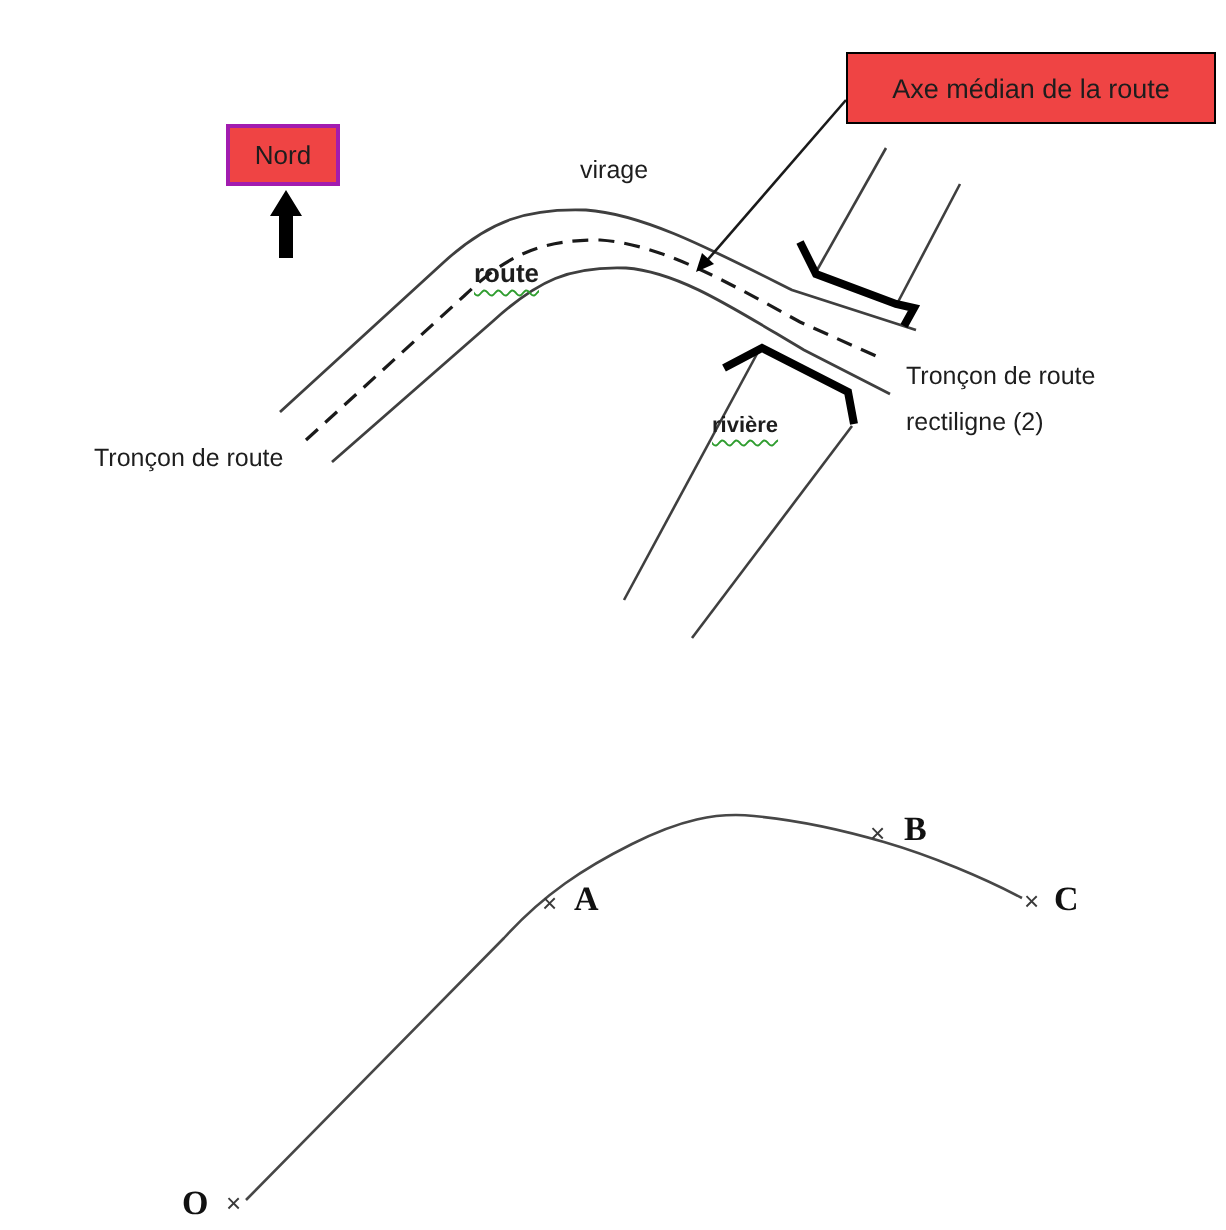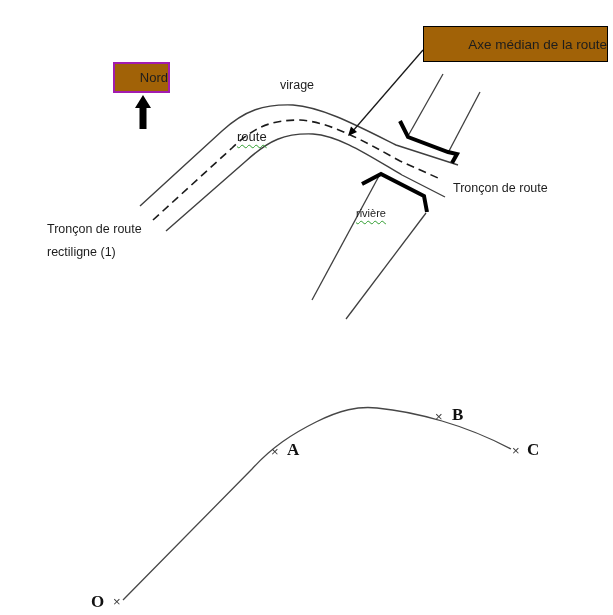--- a/index.html
+++ b/index.html
@@ -19,25 +19,26 @@
     color:#1d1d1d;
     white-space:nowrap;
   }
   .lbl2{line-height:23px;}
   .squiggle{
     text-decoration-line:underline;
     text-decoration-style:wavy;
     text-decoration-color:#2f9d2f;
     text-decoration-thickness:1px;
     text-underline-offset:3px;
+    font-weight:bold;
   }
   .framebox{
     position:absolute;
-    display:flex;align-items:center;justify-content:flex-end;
-    background:#a16207;
+    display:flex;align-items:center;justify-content:center;
+    background:#ef4444;
     font-size:13px;
   }
   #north-box{left:113px;top:62px;width:53px;height:27px;border:2px solid #a21caf;}
   #axis-box{left:423px;top:26px;width:183px;height:34px;border:1.5px solid #000;font-size:13.5px;}
   .pt{
     position:absolute;
     font-family:"Liberation Serif", serif;
     font-weight:bold;
     font-size:17px;
     color:#111;
@@ -78,33 +79,33 @@
   </svg>
 
   <div id="north-box" class="framebox">
     <span>Nord</span>
   </div>
 
   <div id="axis-box" class="framebox">
     <span>Axe médian de la route</span>
   </div>
 
-  <span class="lbl" style="left:280px;top:78px;">virage</span>
+  <span class="lbl" style="left:290px;top:78px;">virage</span>
 
   <span class="lbl squiggle" style="left:237px;top:129px;font-size:13px;">route</span>
 
   <span class="lbl squiggle" style="left:356px;top:206px;font-size:11px;">rivière</span>
 
   <div class="lbl lbl2" style="left:47px;top:218px;">
     <div>Tronçon de route</div>
-    <div>rectiligne (1)</div>
   </div>
 
   <div class="lbl lbl2" style="left:453px;top:177px;">
     <div>Tronçon de route</div>
+    <div>rectiligne (2)</div>
   </div>
 
   <span class="pt" style="left:91px;top:592px;">O</span>
   <span class="x" style="left:113px;top:594px;">×</span>
 
   <span class="x" style="left:271px;top:444px;">×</span>
   <span class="pt" style="left:287px;top:440px;">A</span>
 
   <span class="x" style="left:435px;top:409px;">×</span>
   <span class="pt" style="left:452px;top:405px;">B</span>

